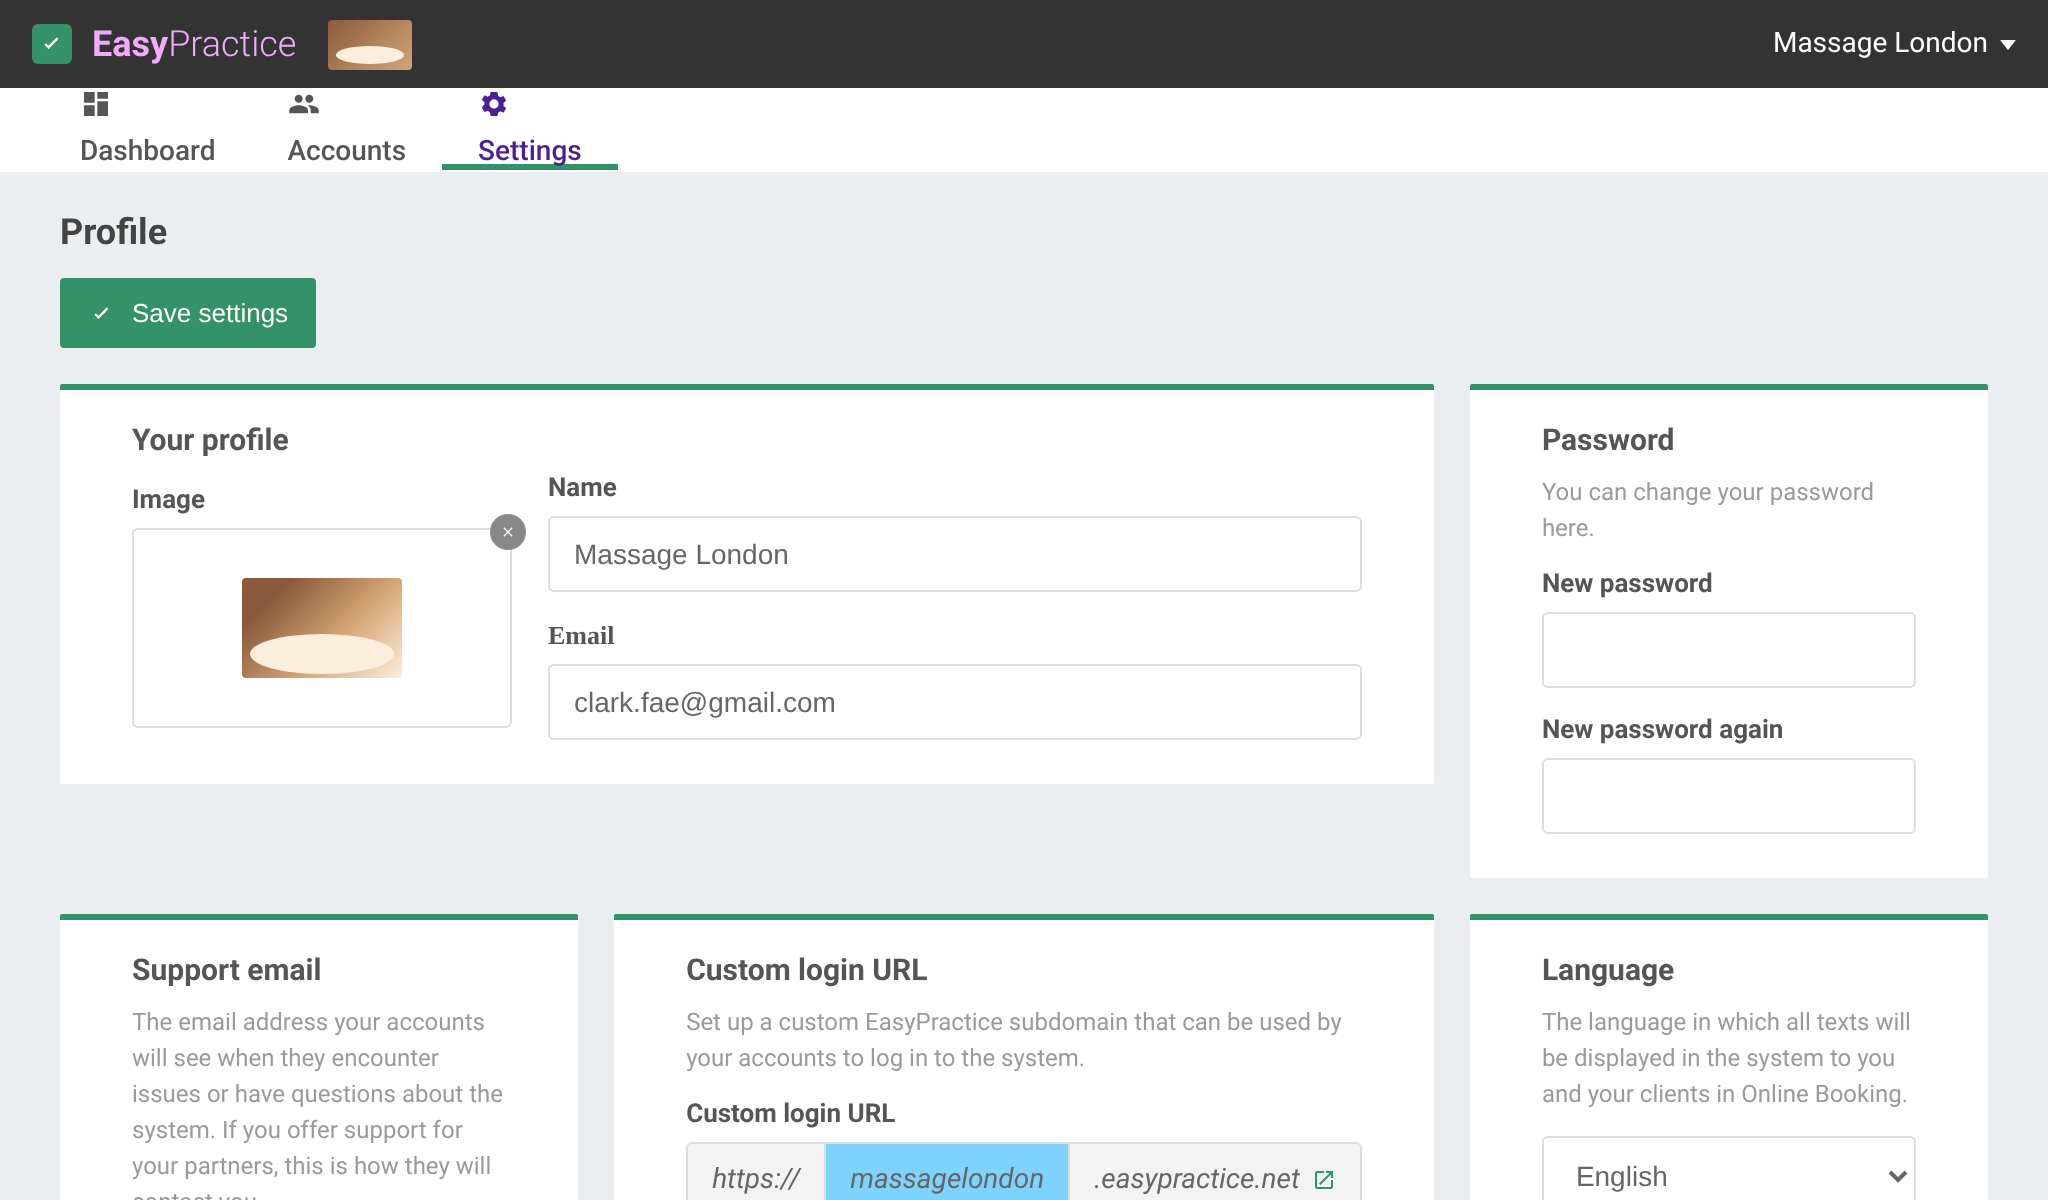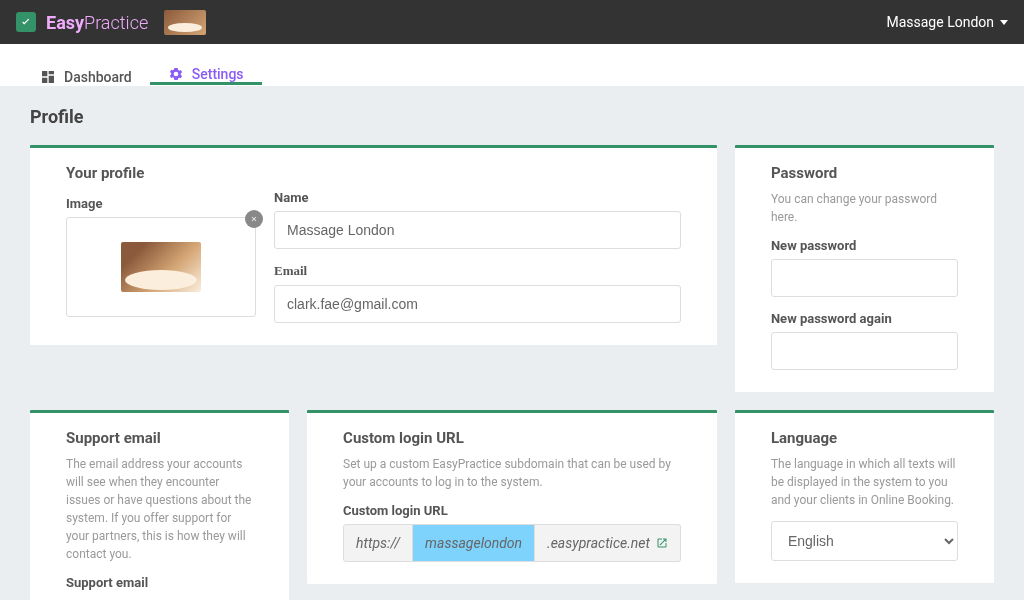--- a/index.html
+++ b/index.html
@@ -12,22 +12,22 @@
   .brand-logo svg { width: 14px; height: 14px; }
   .brand-text { color: #f0abfc; font-size: 18px; font-weight: 300; }
   .brand-text b { font-weight: 700; }
   .brand-img { width: 42px; height: 25px; background: linear-gradient(135deg, #8b5a3c, #d4a574); border-radius: 2px; margin-left: 6px; position: relative; overflow: hidden;}
   .brand-img::before{content:"";position:absolute;top:55%;left:10%;width:80%;height:35%;background:#fbeedd;border-radius:50%;}
   .account-menu { color: #fff; font-size: 14px; display: flex; align-items: center; gap: 6px; cursor: pointer; }
   .caret-down { width:0;height:0;border-left:4px solid transparent;border-right:4px solid transparent;border-top:5px solid #fff; display:inline-block;}
 
   
   .navbar { background: #fff; height: 42px; display: flex; align-items: stretch; padding: 0 22px; border-bottom: 1px solid #fff;}
-  .nav-item { display: flex; align-items: flex-end; gap: 8px; padding: 0 18px; color: #555; cursor: pointer; font-weight: 500;}
-  .nav-item.active { color: #8b5cf6; border-bottom: 3px solid #349268; }
+  .nav-item { display: flex; align-items: flex-start; gap: 8px; padding: 0 18px; color: #555; cursor: pointer; font-weight: 500; flex-direction: column;}
+  .nav-item.active { color: #4c1d95; border-bottom: 3px solid #349268; }
   .nav-icon { width: 16px; height: 16px; display:inline-flex; align-items:center; justify-content:center;}
   .nav-icon svg { width:16px; height:16px; fill: currentColor;}
 
   
   .page { padding: 20px 30px; }
   .page-title { font-size: 18px; font-weight: 700; color: #444; margin-bottom: 12px;}
   .save-btn { background: #349268; color: #fff; border: none; padding: 10px 14px; font-size: 13px; display: inline-flex; align-items: center; gap: 8px; cursor: pointer; border-radius: 2px;}
   .save-btn svg { width:14px;height:14px;fill:#fff;}
 
   .grid { display: grid; grid-template-columns: 1fr 1fr 1fr; gap: 18px; margin-top: 18px; align-items: start;}
@@ -79,32 +79,46 @@
 
 <div class="navbar">
   <div class="nav-item">
     <span class="nav-icon">
       <svg viewBox="0 0 24 24">
           <path d="M3 3h8v8H3zM13 3h8v5h-8zM13 10h8v11h-8zM3 13h8v8H3z"></path>
         </svg>
     </span>
     <span>Dashboard</span>
   </div>
+  <div class="nav-item">
+    <span class="nav-icon">
+      <svg viewBox="0 0 24 24">
+          <path d="M16 11c1.66 0 3-1.34 3-3s-1.34-3-3-3-3 1.34-3 3 1.34 3 3 3zm-8 0c1.66 0 3-1.34 3-3S9.66 5 8 5 5 6.34 5 8s1.34 3 3 3zm0 2c-2.33 0-7 1.17-7 3.5V19h14v-2.5C15 14.17 10.33 13 8 13zm8 0c-.29 0-.62.02-.97.05 1.16.84 1.97 1.97 1.97 3.45V19h6v-2.5c0-2.33-4.67-3.5-7-3.5z"></path>
+        </svg>
+    </span>
+    <span>Accounts</span>
+  </div>
   <div class="nav-item active">
     <span class="nav-icon">
       <svg viewBox="0 0 24 24">
           <path d="M19.14 12.94a7.14 7.14 0 000-1.88l2.03-1.58-2-3.46-2.39.96a7.07 7.07 0 00-1.63-.94L14.5 3h-5l-.65 2.54c-.58.24-1.13.55-1.63.94l-2.39-.96-2 3.46 2.03 1.58a7.14 7.14 0 000 1.88L2.83 14.5l2 3.46 2.39-.96c.5.39 1.05.7 1.63.94L9.5 21h5l.65-2.54c.58-.24 1.13-.55 1.63-.94l2.39.96 2-3.46-2.03-1.58zM12 15.5A3.5 3.5 0 1112 8.5a3.5 3.5 0 010 7z"></path>
         </svg>
     </span>
     <span>Settings</span>
   </div>
 </div>
 
 <div class="page">
   <div class="page-title">Profile</div>
+  <button class="save-btn">
+    <svg viewBox="0 0 24 24">
+        <path d="M9 16.2l-3.5-3.5 1.4-1.4L9 13.4l7.1-7.1 1.4 1.4z"></path>
+      </svg>
+    <span>Save settings</span>
+  </button>
 
   <div class="grid">
 
     <div class="panel span2">
       <div class="panel-title">Your profile</div>
       <div class="profile-row">
         <div class="image-col">
           <label class="field-label">Image</label>
           <div class="image-box">
             <div class="profile-thumb"></div>

